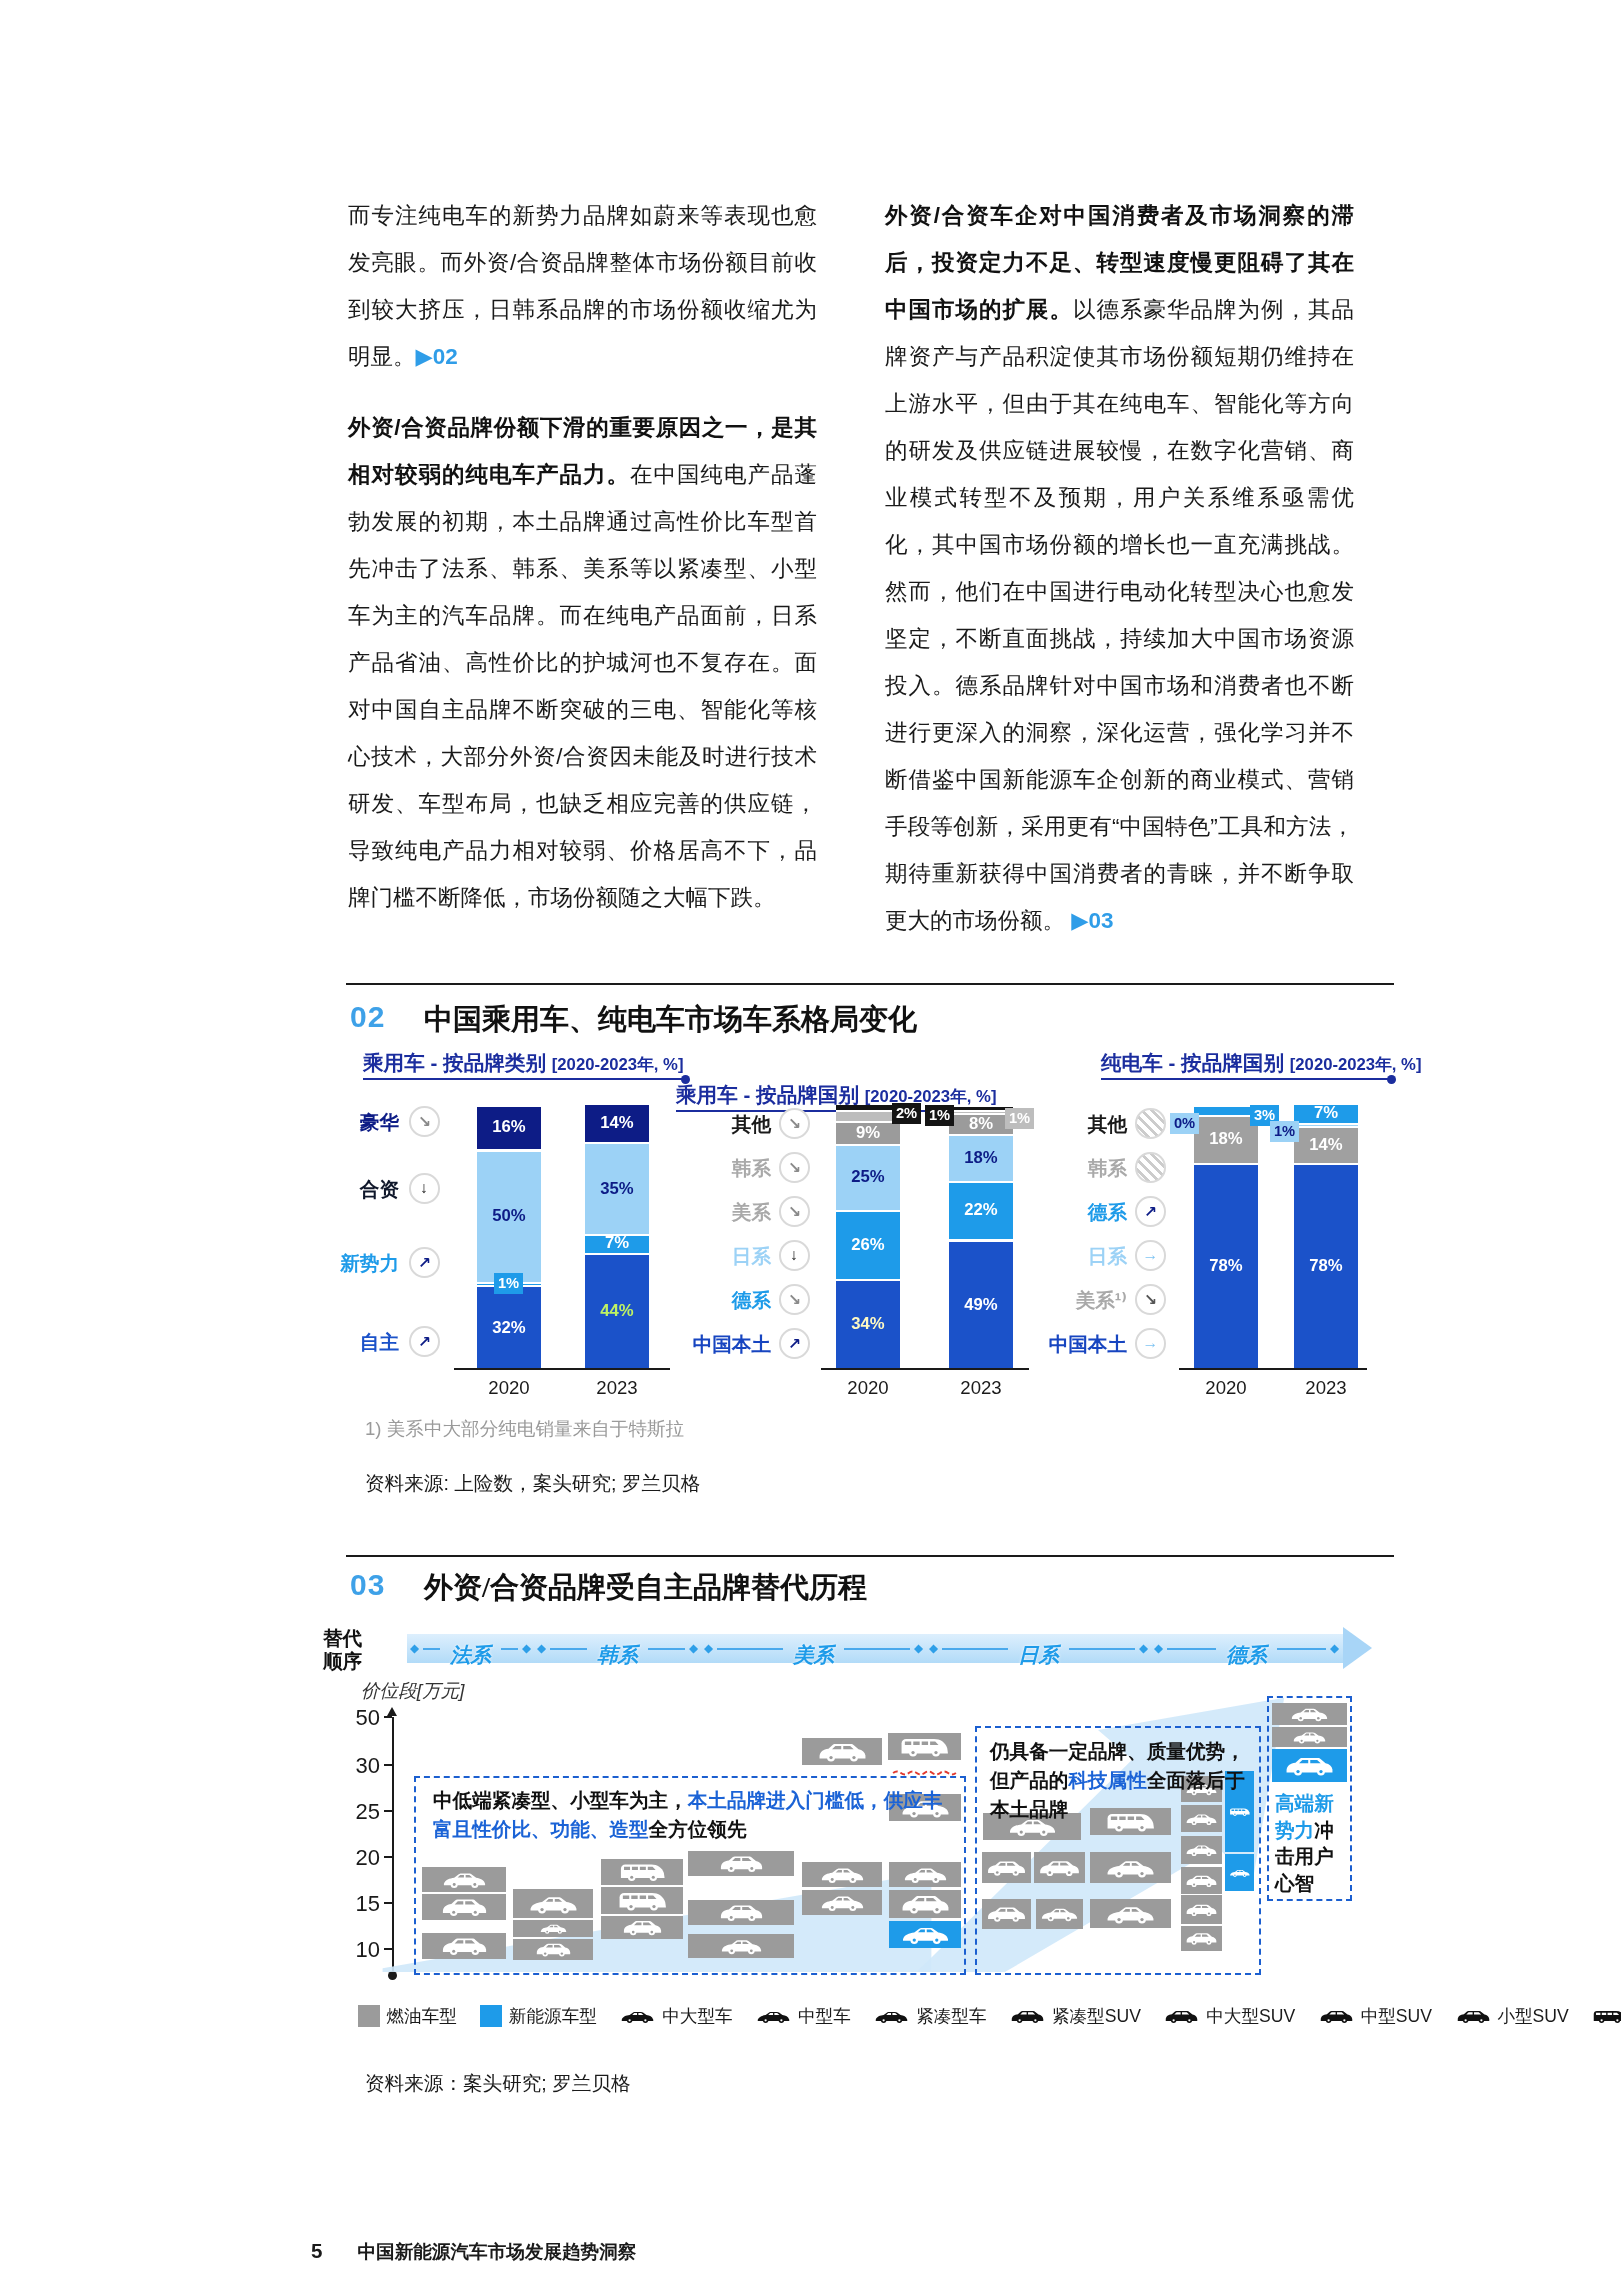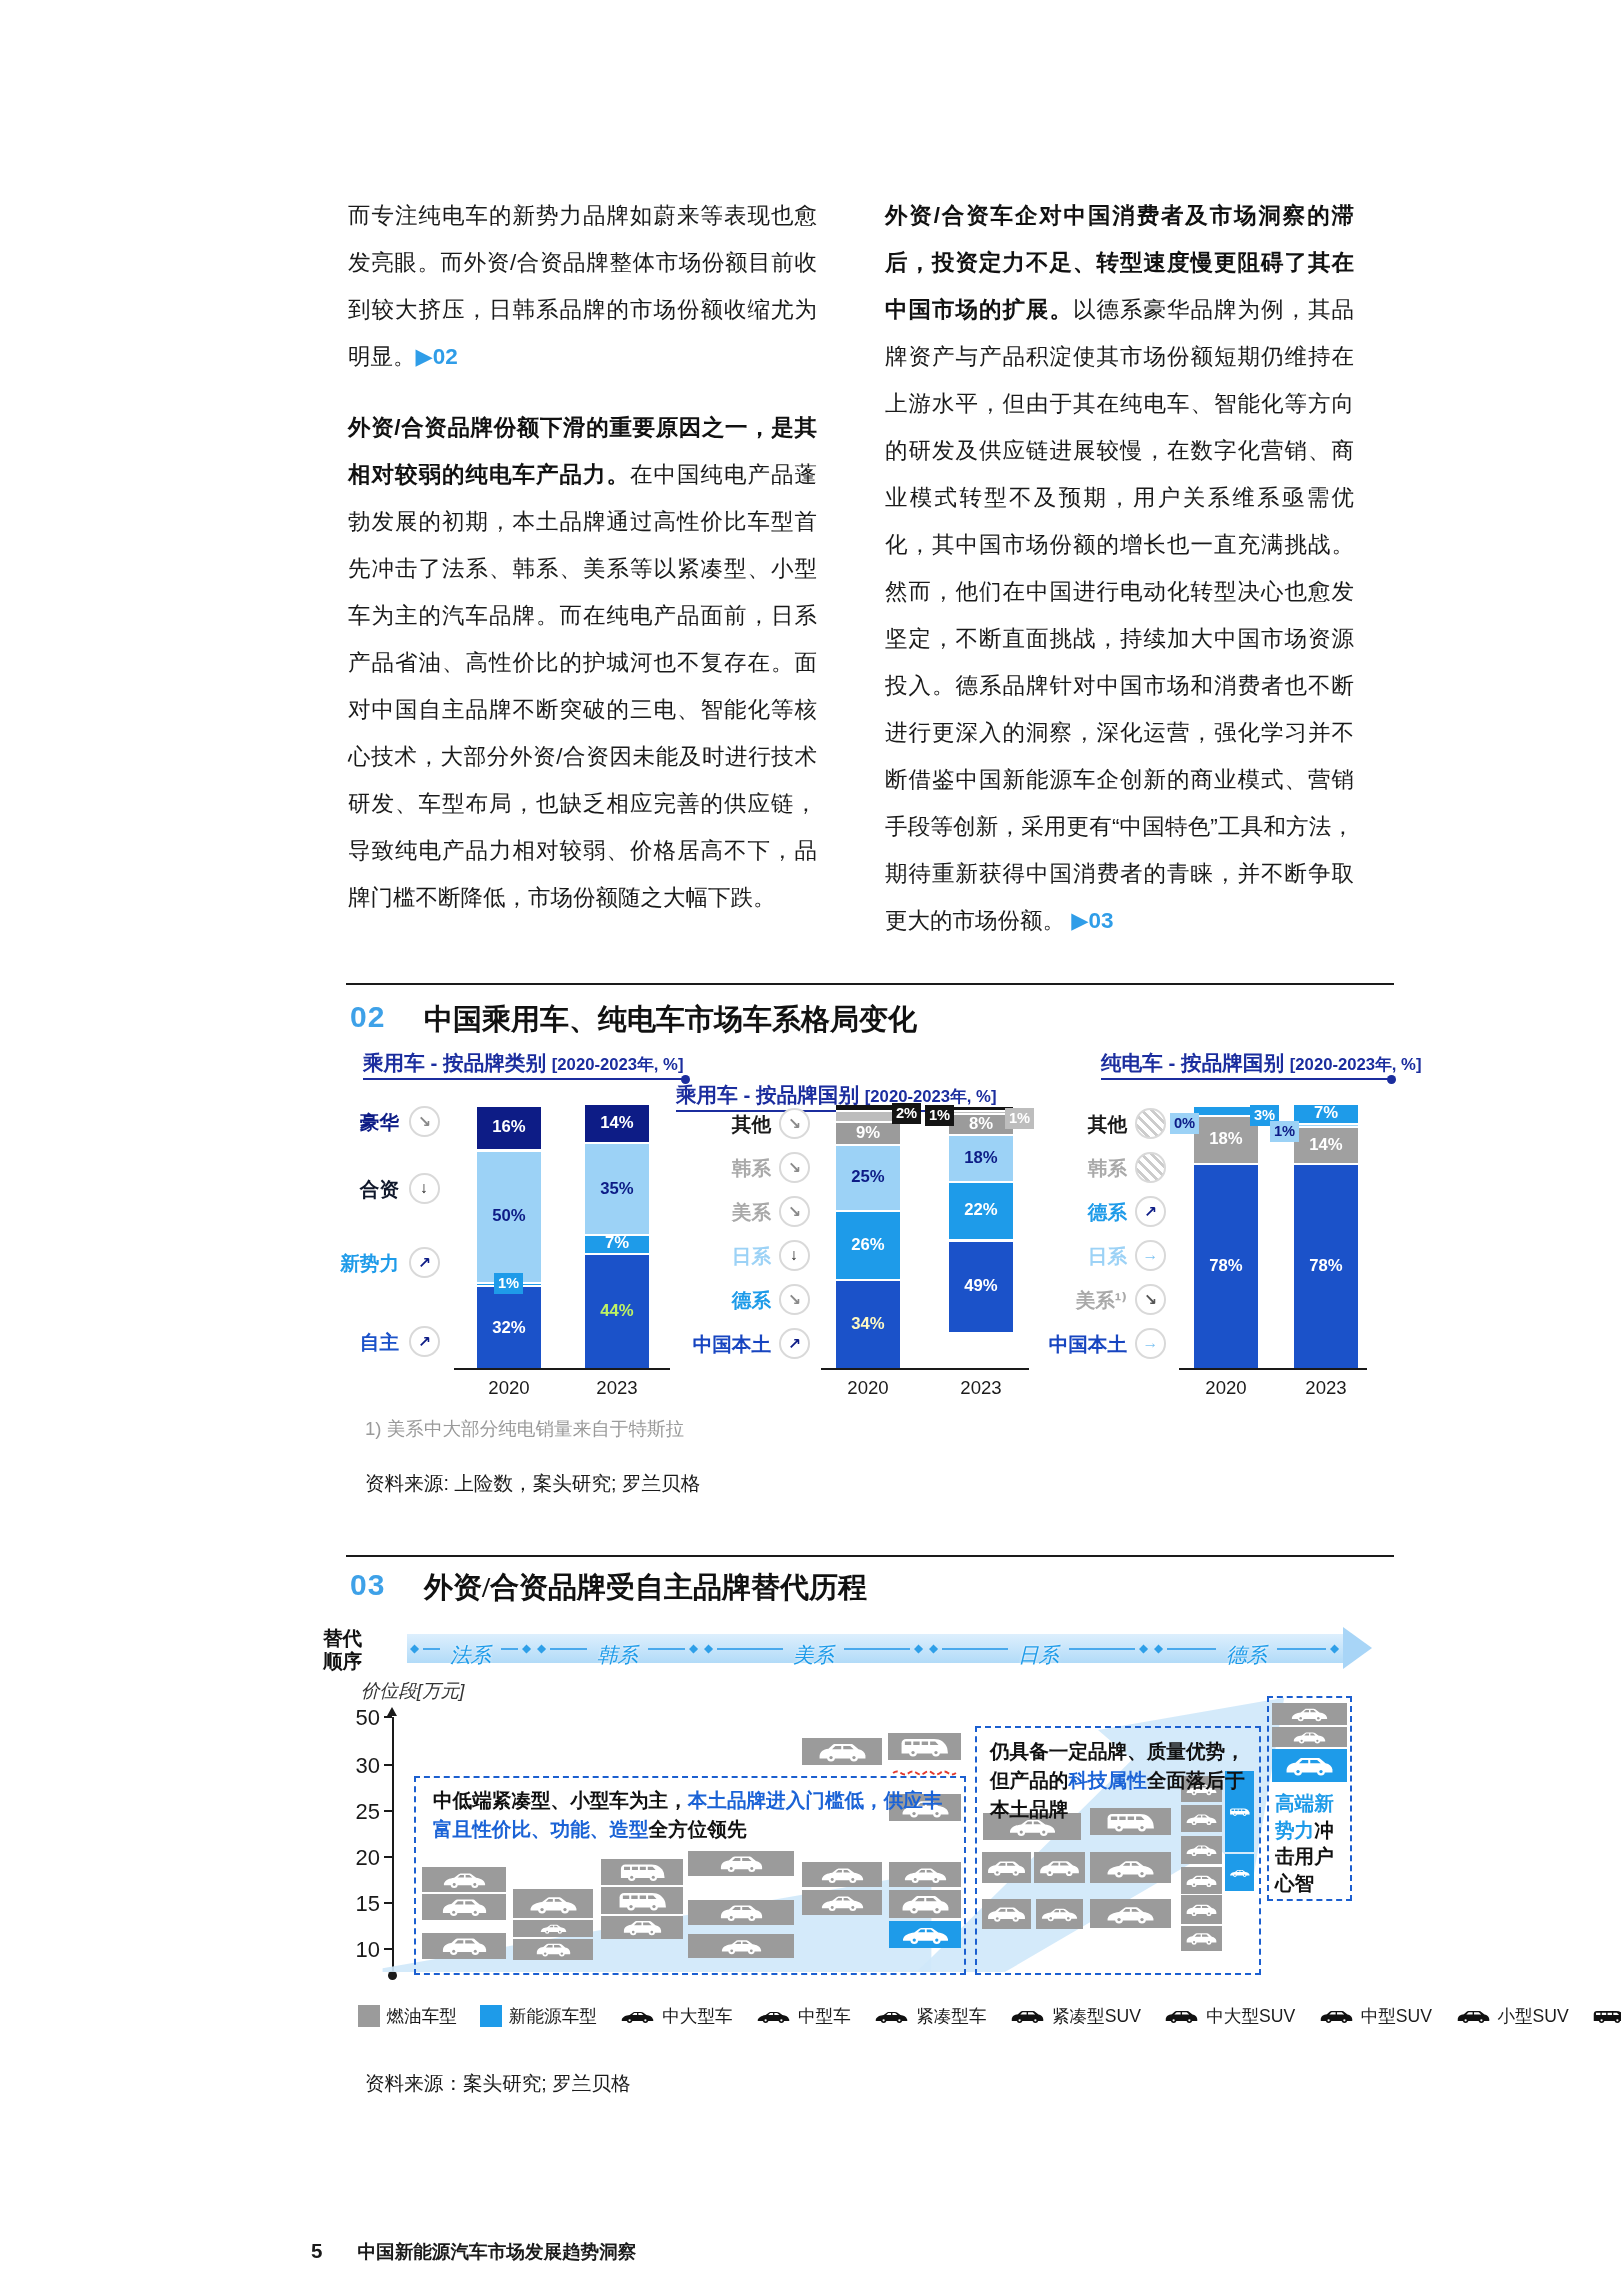--- a/index.html
+++ b/index.html
@@ -33,21 +33,21 @@
   .source{position:absolute;font-size:19.6px;color:#1a1a1a;}
   
   .order-label{position:absolute;left:323px;top:1627px;font-size:19.6px;font-weight:bold;white-space:pre-line;line-height:22.5px;color:#111;}
   .band{position:absolute;left:407px;top:1634px;width:936px;height:29px;display:flex;
         background:linear-gradient(180deg,#ddeffd,#b2dbf8);}
   .band-arrow{position:absolute;left:1343px;top:1627px;width:0;height:0;border-top:21.6px solid transparent;
         border-bottom:21.6px solid transparent;border-left:29px solid #a8d5f7;}
   .bseg{display:flex;align-items:center;height:100%;padding:0 2.9px;}
   .bseg .dl{color:#2e9fe8;font-size:11.8px;line-height:1;}
   .bseg .ln{flex:1;height:2px;background:#4aa9ec;margin:0 3.9px;}
-  .bseg .bl{font-size:20.6px;font-weight:normal;font-style:italic;color:#1e9be9;text-shadow:0 0 2.9px #fff;padding:0 5.9px;white-space:nowrap;margin-top:12px;}
+  .bseg .bl{font-size:20.6px;font-weight:bold;font-style:italic;color:#1e9be9;text-shadow:0 0 2.9px #fff;padding:0 5.9px;white-space:nowrap;margin-top:12px;}
   .price-label{position:absolute;left:361px;top:1678px;font-size:18.6px;font-style:italic;color:#333;}
   .yaxis{position:absolute;left:392px;top:1717px;width:2px;height:258px;background:#1a1a1a;}
   .yaxis-arrow{position:absolute;left:387px;top:1707px;width:0;height:0;border-left:5.9px solid transparent;border-right:5.9px solid transparent;border-bottom:9.8px solid #1a1a1a;}
   .yaxis-dot{position:absolute;left:388px;top:1971px;width:8.8px;height:8.8px;border-radius:50%;background:#1a1a1a;}
   .ytick{position:absolute;width:39px;text-align:right;font-size:22px;color:#1a1a1a;}
   .ytick::after{content:'';position:absolute;right:-11.8px;top:10.8px;width:7.8px;height:2px;background:#1a1a1a;}
   .dashbox{position:absolute;border:2.9px dashed #1b5fd0;box-sizing:border-box;z-index:2;}
   .dbtext{position:absolute;font-size:19.6px;font-weight:bold;line-height:29px;color:#111;z-index:4;}
   .dbtext .hl{color:#1b63d6;}
   .dbtext3 .hl{color:#1e9be9;}
@@ -148,21 +148,21 @@
       <div class="callout" style="left: 1005px; top: 1108px; background: rgb(189, 189, 189); color: rgb(255, 255, 255);">1%</div>
       <div class="seg" style="left: 949px; top: 1113px; width: 64px; height: 21px; background: rgb(155, 155, 155); border-top: 2px solid rgb(255, 255, 255);">
         <span style="color: rgb(255, 255, 255);">8%</span>
       </div>
       <div class="seg" style="left: 949px; top: 1134px; width: 64px; height: 48px; background: rgb(156, 210, 246); border-top: 2px solid rgb(255, 255, 255);">
         <span style="color: rgb(13, 28, 134);">18%</span>
       </div>
       <div class="seg" style="left: 949px; top: 1181px; width: 64px; height: 58px; background: rgb(30, 155, 233); border-top: 2px solid rgb(255, 255, 255);">
         <span style="color: rgb(255, 255, 255);">22%</span>
       </div>
-      <div class="seg" style="left: 949px; top: 1240px; width: 64px; height: 92px; background: rgb(27, 82, 201); border-top: 2px solid rgb(255, 255, 255);">
+      <div class="seg" style="left: 949px; top: 1240px; width: 64px; height: 130px; background: rgb(27, 82, 201); border-top: 2px solid rgb(255, 255, 255);">
         <span style="color: rgb(255, 255, 255);">49%</span>
       </div>
       <div class="yearlab" style="left: 949px; top: 1377px;">2023</div>
       <div class="axis" style="left: 821px; top: 1368px; width: 208px;"></div>
       <div class="subtitle" style="left: 1101px; width: 291px;"><span>纯电车 - 按品牌国别 </span><span class="br">[2020-2023年, %]</span></div>
       <div class="lg-label" style="left: 1000px; top: 1111px; color: rgb(26, 26, 26);">其他</div>
       <div class="lg-circle hatch" style="left: 1135px; top: 1108px;"></div>
       <div class="lg-label" style="left: 1000px; top: 1155px; color: rgb(169, 169, 169);">韩系</div>
       <div class="lg-circle hatch" style="left: 1135px; top: 1152px;"></div>
       <div class="lg-label" style="left: 1000px; top: 1199px; color: rgb(30, 155, 233);">德系</div>

